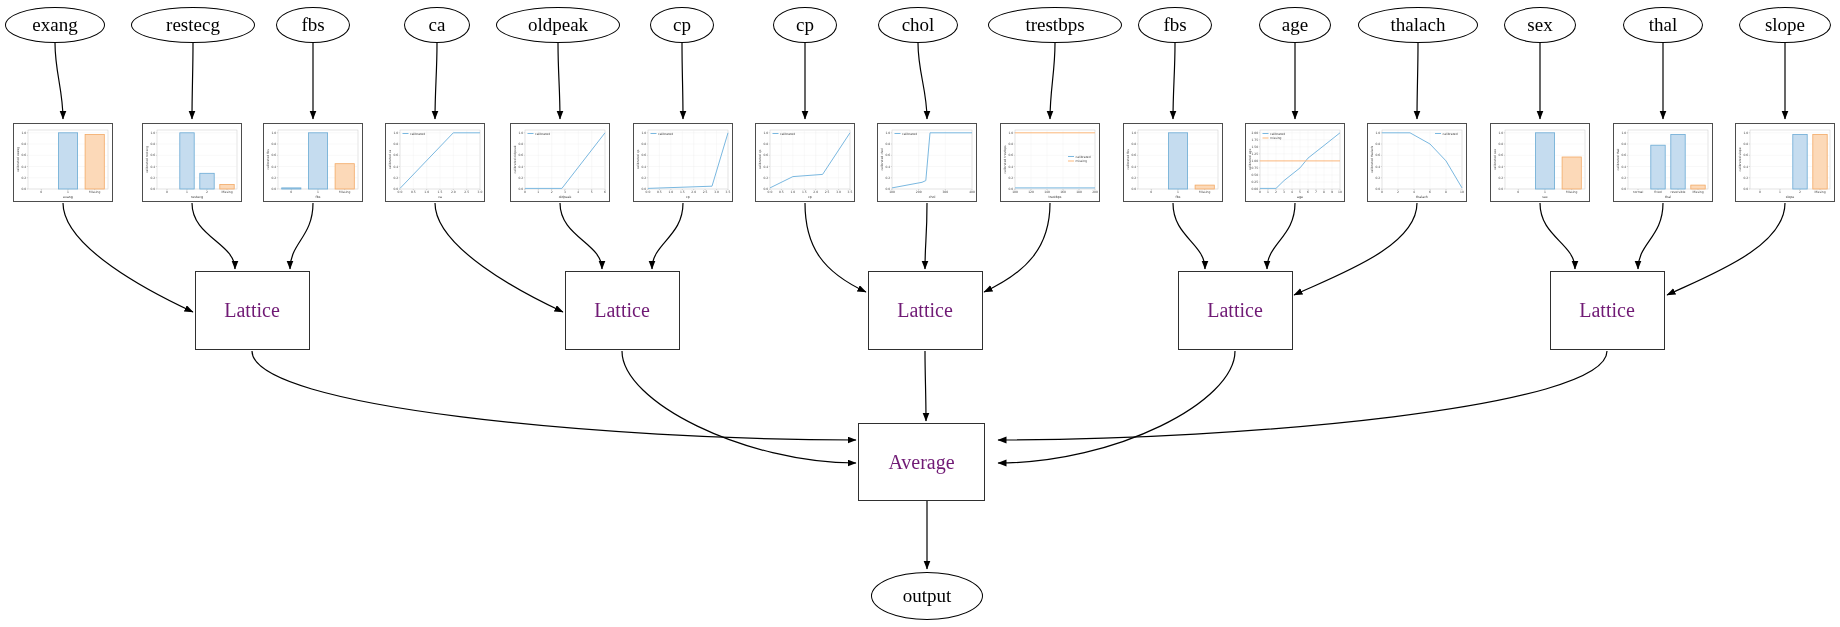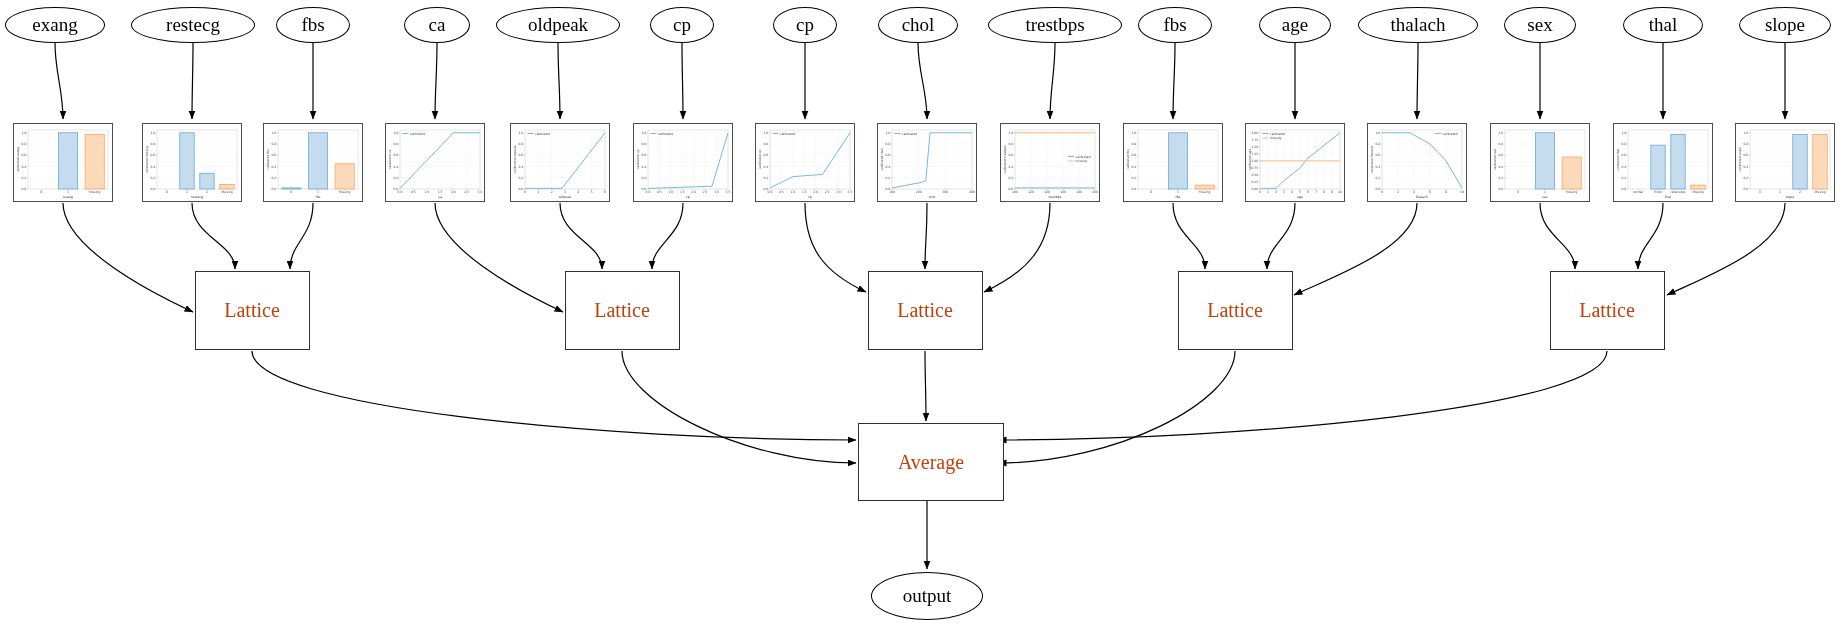--- a/index.html
+++ b/index.html
@@ -5,21 +5,21 @@
   html,body{margin:0;padding:0;background:#ffffff;}
   #canvas{position:relative;width:1840px;height:627px;background:#ffffff;overflow:hidden;
           font-family:"Liberation Serif", serif;}
   #edges{position:absolute;left:0;top:0;width:1840px;height:627px;}
   .ellipse{position:absolute;border:1.3px solid #000;border-radius:50%;background:#fff;
            display:flex;align-items:center;justify-content:center;font-size:19px;color:#000;
            box-sizing:border-box;}
   .chartnode{position:absolute;border:1.4px solid #4d4d4d;background:#fff;box-sizing:border-box;
              display:flex;align-items:center;justify-content:center;}
   .box{position:absolute;border:1.4px solid #2f2f2f;background:#fff;box-sizing:border-box;
-       display:flex;align-items:center;justify-content:center;font-size:20px;color:#c2410c;}
+       display:flex;align-items:center;justify-content:center;font-size:20px;color:#701a75;}
 </style>
 </head>
 <body>
 
 <div id="canvas">
   <svg id="edges" viewBox="0 0 1840 627">
     <defs>
       <marker id="ah" markerWidth="10" markerHeight="8" refX="8.5" refY="3.5" orient="auto" markerUnits="userSpaceOnUse">
         <path d="M0,0 L9,3.5 L0,7 Z" fill="#000"></path>
       </marker>
@@ -767,20 +767,20 @@
       </div>
       <div class="box" style="left:867.5px;top:271px;width:115px;height:79px;">
         <span>Lattice</span>
       </div>
       <div class="box" style="left:1177.5px;top:271px;width:115px;height:79px;">
         <span>Lattice</span>
       </div>
       <div class="box" style="left:1549.5px;top:271px;width:115px;height:79px;">
         <span>Lattice</span>
       </div>
-      <div class="box" style="left:858px;top:423px;width:146px;height:78px;">
+      <div class="box" style="left:858px;top:423px;width:127px;height:78px;">
         <span>Average</span>
       </div>
       <div class="ellipse" style="left:871px;top:572px;width:112px;height:48px;text-align:center;">
         <span>output</span>
       </div>
     </div>
 </div>
 
 </body></html>

